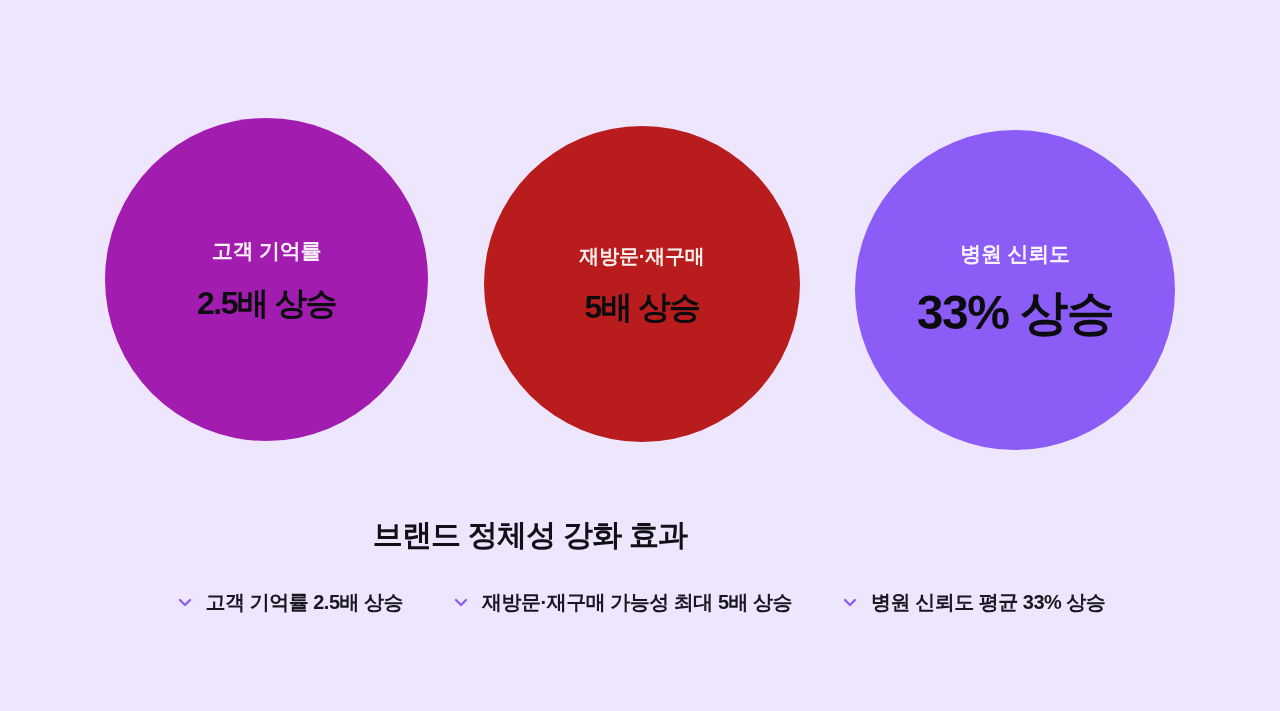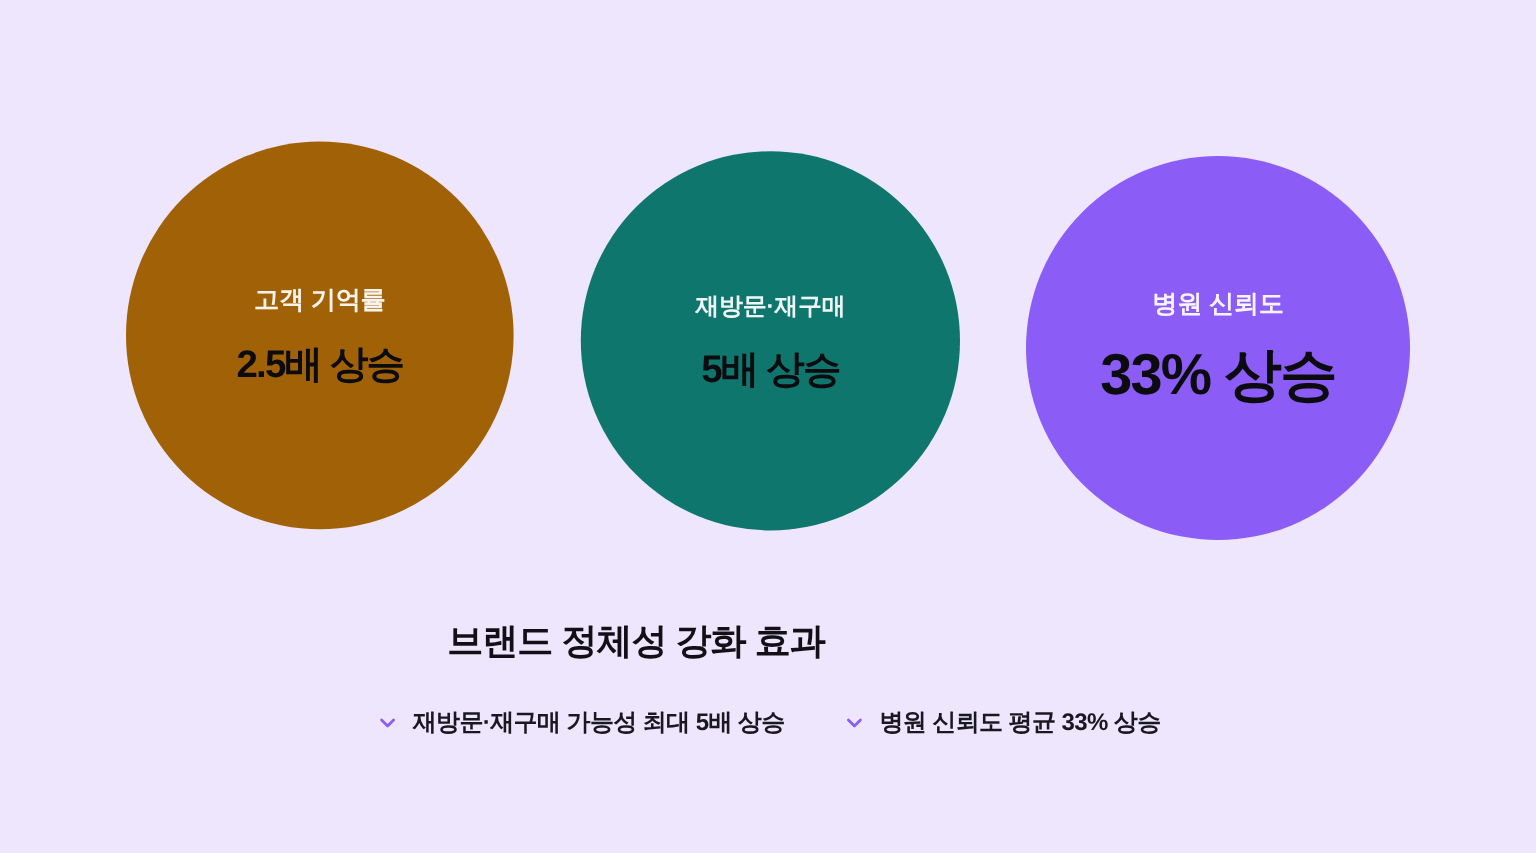--- a/index.html
+++ b/index.html
@@ -107,41 +107,49 @@
     color:#1a1720;
     letter-spacing:-0.5px;
     line-height:1;
   }
 </style>
 </head>
 <body style="background: rgb(237, 230, 253);">
 
 <div class="circle-row">
 
-  <div class="stat-circle c1" style="background: #a16207;">
+  <div class="stat-circle c1" style="background: #a21caf;">
     <div class="stat-label">고객 기억률</div>
     <div class="stat-value">2.5배 상승</div>
   </div>
 
-  <div class="stat-circle c2" style="background: #0f766e;">
+  <div class="stat-circle c2" style="background: #b91c1c;">
     <div class="stat-label">재방문·재구매</div>
     <div class="stat-value">5배 상승</div>
   </div>
 
   <div class="stat-circle c3" style="background: #8b5cf6;">
     <div class="stat-label">병원 신뢰도</div>
     <div class="stat-value">33% 상승</div>
   </div>
 
 </div>
 
 <div class="section-heading">브랜드 정체성 강화 효과</div>
 
 <div class="bullet-row">
 
+  <div class="bullet-item">
+    <span class="check-icon">
+      <svg class="check-icon" viewBox="0 0 20 20" fill="none" xmlns="http://www.w3.org/2000/svg">
+        <path d="M5 8 L10 13 L15 8" stroke="#8b5cf6" stroke-width="2.3" stroke-linecap="round" stroke-linejoin="round"></path>
+      </svg>
+    </span>
+    <span class="bullet-text">고객 기억률 2.5배 상승</span>
+  </div>
 
   <div class="bullet-item">
     <span class="check-icon">
       <svg class="check-icon" viewBox="0 0 20 20" fill="none" xmlns="http://www.w3.org/2000/svg">
         <path d="M5 8 L10 13 L15 8" stroke="#8b5cf6" stroke-width="2.3" stroke-linecap="round" stroke-linejoin="round"></path>
       </svg>
     </span>
     <span class="bullet-text">재방문·재구매 가능성 최대 5배 상승</span>
   </div>
 

